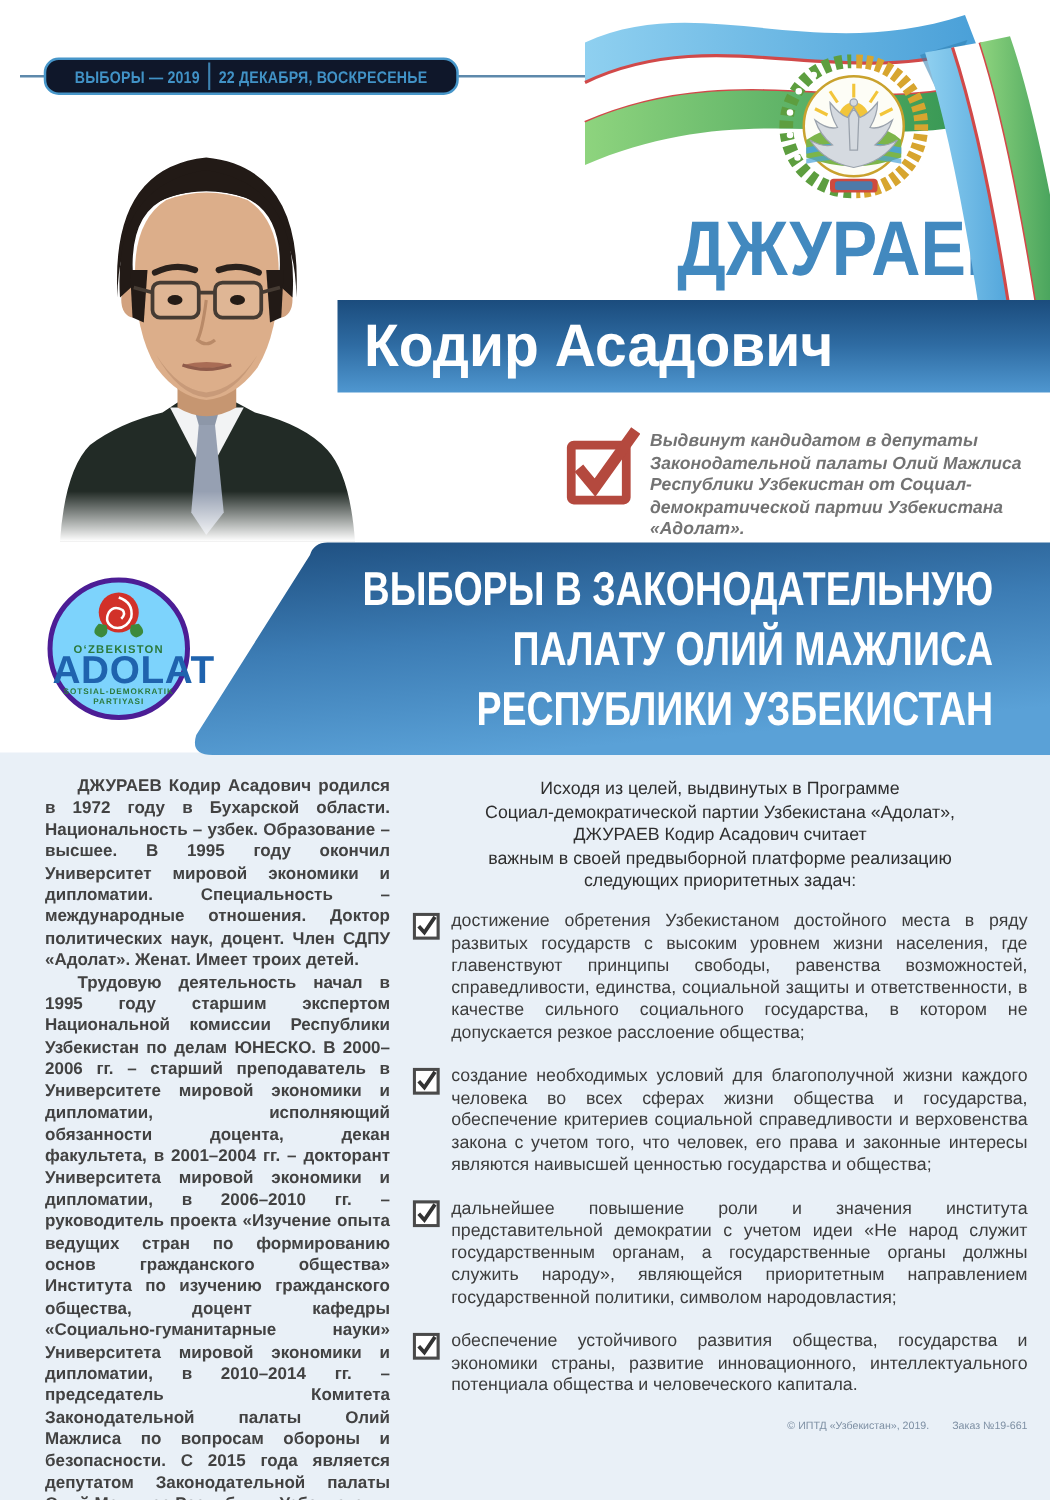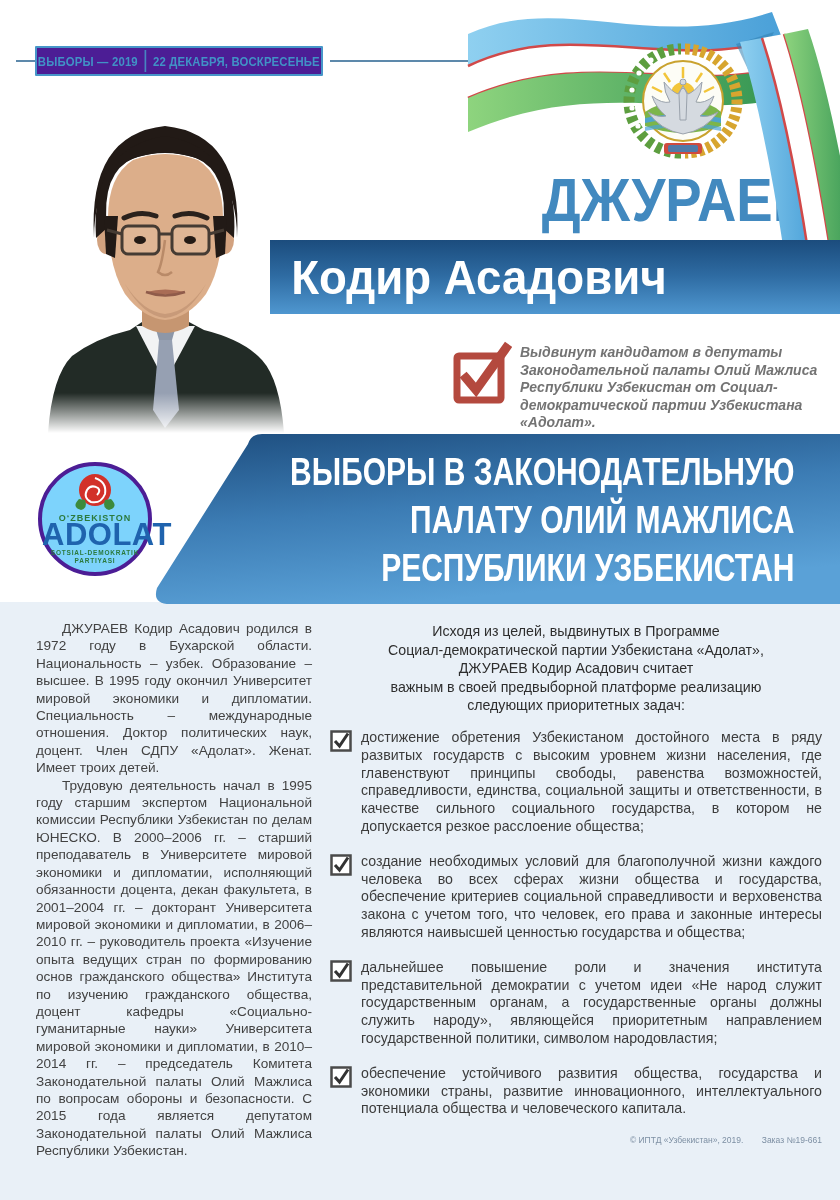--- a/index.html
+++ b/index.html
@@ -7,22 +7,22 @@
     position:relative; width:840px; height:1200px;
     background:#ffffff; overflow:hidden;
     font-family:"Liberation Sans","DejaVu Sans",sans-serif;
     color:#3d3d3d;
   }
   
   .rule { position:absolute; height:2px; background:#5d89ab; top:60px; }
   .rule-left  { left:16px;  width:20px; }
   .rule-right { left:330px; width:196px; }
   .badge {
-    position:absolute; left:35px; top:46px; width:288px; height:30px;
-    border:2.5px solid #4796c9; border-radius:1px; background:#4c1d95;
+    position:absolute; left:35px; top:46px; width:332px; height:30px;
+    border:2.5px solid #4796c9; border-radius:12px; background:#0f172a;
     display:flex; align-items:center; justify-content:center;
     box-sizing:border-box;
   }
   .badge-inner {
     display:flex; align-items:center; gap:8px; white-space:nowrap;
     transform:scaleX(0.84); transform-origin:center;
     font-weight:bold; font-size:13.5px; color:#4192c6; letter-spacing:0.2px;
   }
   .badge-divider { width:2px; height:22px; background:#4796c9; opacity:0.85; }
   
@@ -66,21 +66,21 @@
   .adolat-country { font-size:9px; font-weight:bold; color:#2b7a3d; letter-spacing:1px; margin-top:-2px; }
   .adolat-name { font-size:31px; font-weight:800; color:#1f63ae; letter-spacing:0.5px; line-height:24px; }
   .adolat-type { font-size:6.5px; font-weight:bold; color:#2b7a3d; letter-spacing:0.8px; line-height:8px; margin-top:2px; }
   
   .content-bg { position:absolute; left:0; top:602px; width:840px; height:598px; background:#e9f0f7; }
   .bio-col {
     position:absolute; left:36px; top:620px; width:276px;
     font-size:13.6px; line-height:17.4px; text-align:justify; color:#424242;
     hyphens:auto;
   }
-  .bio-col p { margin:0; text-indent:26px; }
+  .bio-col p { margin:0; text-indent:26px;font-weight:bold; }
   .platform-col { position:absolute; left:330px; top:622px; width:492px; }
   .platform-intro {
     font-size:14.2px; font-weight:normal; color:#2e2e2e; text-align:center;
     line-height:18.6px; white-space:pre-line; margin-bottom:14px;
   }
   .platform-item { position:relative; padding-left:31px; margin-bottom:17px; }
   .platform-item .cb { position:absolute; left:0; top:1px; }
   .platform-item .item-text {
     font-size:14.2px; line-height:17.8px; text-align:justify; color:#3c3c3c;
   }

